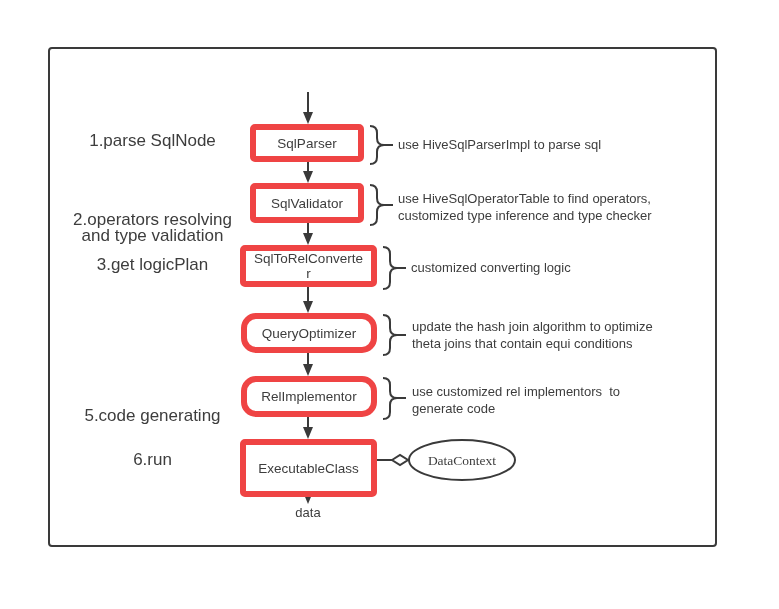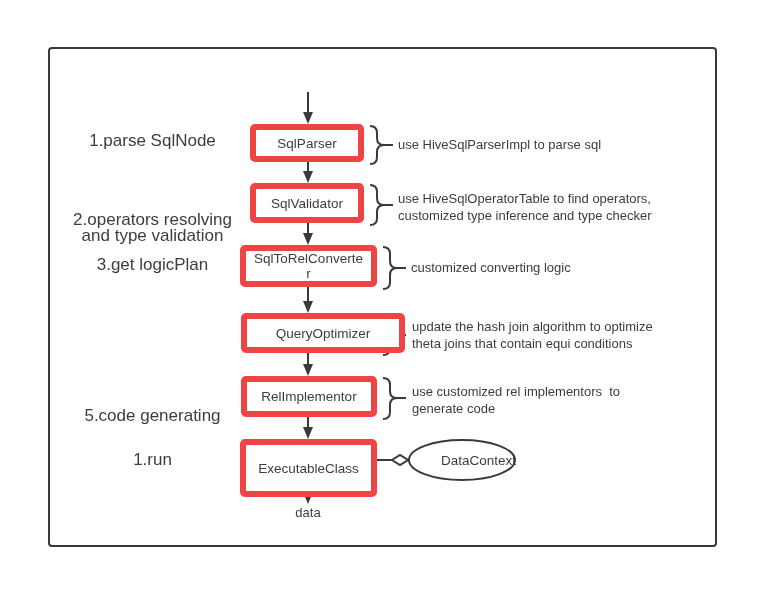--- a/index.html
+++ b/index.html
@@ -23,22 +23,22 @@
   .node.wrap .lbl{width:110px;word-break:break-all;}
   .leftlab{
     position:absolute;left:55px;width:195px;text-align:center;
     font-size:17px;line-height:16px;color:#3d3d3d;
   }
   .note{
     position:absolute;font-size:13px;line-height:17px;color:#3d3d3d;
   }
   .note div{white-space:pre;}
   .ellipse-label{
-    position:absolute;left:408px;top:452px;width:108px;text-align:right;
-    font-size:13.5px;line-height:17px;color:#3d3d3d;
+    position:absolute;left:408px;top:452px;width:108px;text-align:center;
+    font-size:13.5px;line-height:17px;color:#3d3d3d;font-family:Liberation Serif, serif;
   }
 </style>
 </head>
 <body>
 
 <div class="stage">
 
   <div class="frame"></div>
 
   <svg class="overlay" viewBox="0 0 779 609" xmlns="http://www.w3.org/2000/svg">
@@ -111,36 +111,36 @@
     <div>2.operators resolving</div>
     <div>and type validation</div>
   </div>
   <div class="leftlab" style="top:257px;">
     <div>3.get logicPlan</div>
   </div>
   <div class="leftlab" style="top:390px;margin-top:18px;">
     <div>5.code generating</div>
   </div>
   <div class="leftlab" style="top:452px;">
-    <div>1.run</div>
+    <div>6.run</div>
   </div>
 
   <div class="node" style="left:250px;top:124px;width:114px;height:38px;">
     <span class="lbl">SqlParser</span>
   </div>
   <div class="node" style="left:250px;top:183px;width:114px;height:40px;">
     <span class="lbl">SqlValidator</span>
   </div>
   <div class="node wrap" style="left:240px;top:245px;width:137px;height:42px;">
     <span class="lbl">SqlToRelConverter</span>
   </div>
-  <div class="node" style="left:241px;top:313px;width:164px;height:40px;">
+  <div class="node" style="left:241px;top:313px;width:136px;height:40px;border-radius:15px;">
     <span class="lbl">QueryOptimizer</span>
   </div>
-  <div class="node" style="left:241px;top:376px;width:136px;height:41px;">
+  <div class="node" style="left:241px;top:376px;width:136px;height:41px;border-radius:15px;">
     <span class="lbl">RelImplementor</span>
   </div>
   <div class="node" style="left:240px;top:439px;width:137px;height:58px;">
     <span class="lbl">ExecutableClass</span>
   </div>
 
   <div class="note" style="left:398px;top:190px;">
     <div>use HiveSqlOperatorTable to find operators,</div>
     <div>customized type inference and type checker</div>
   </div>

